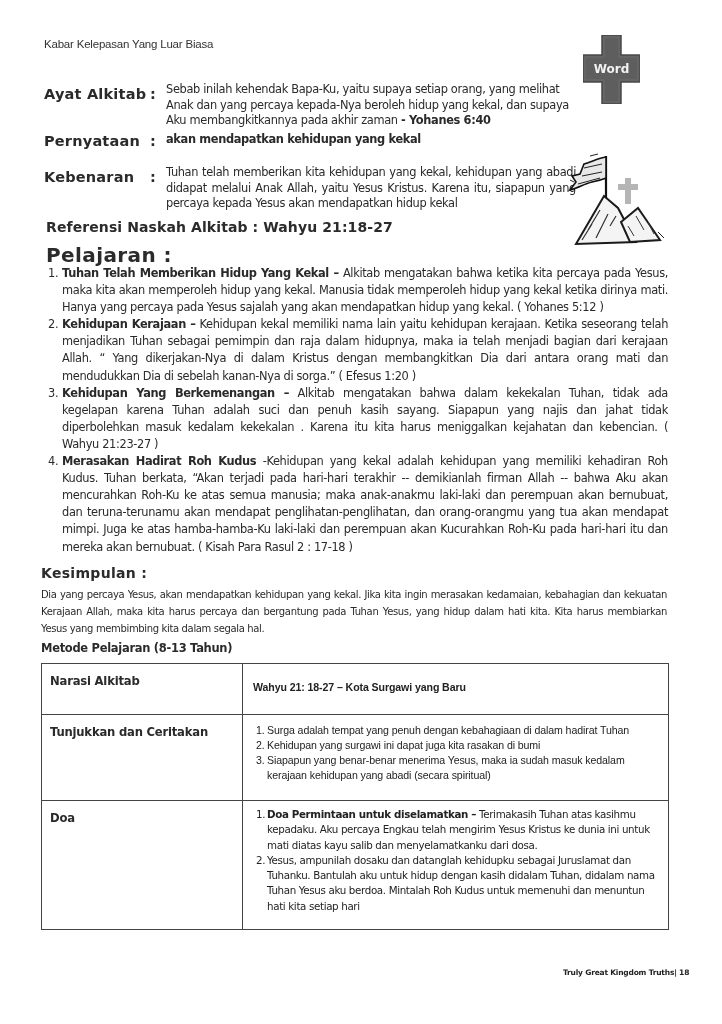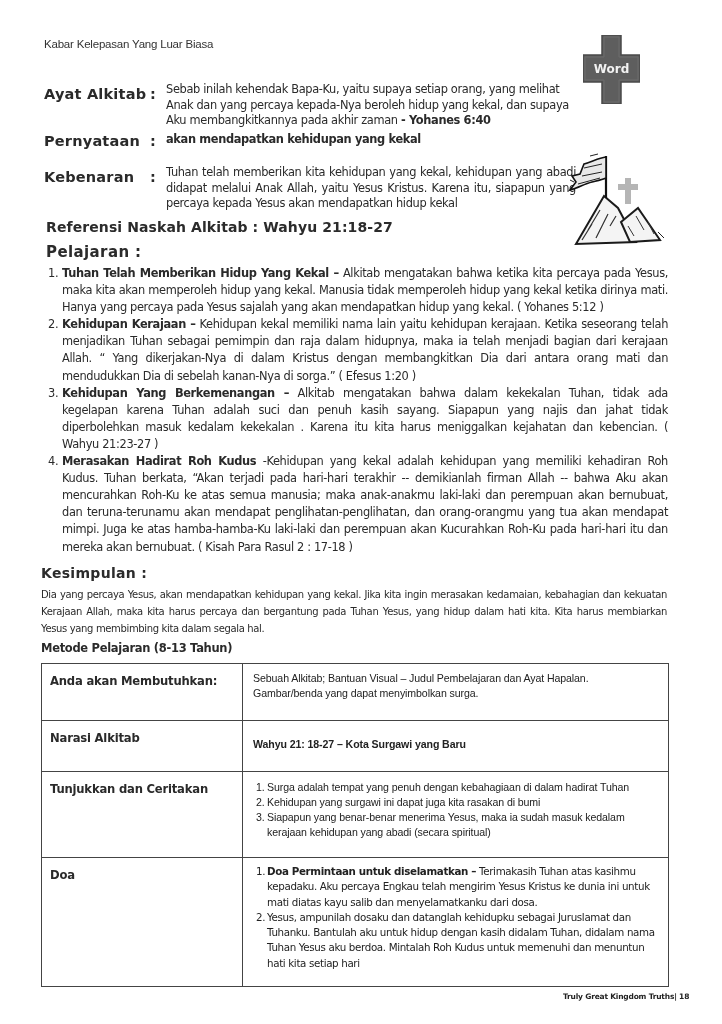--- a/index.html
+++ b/index.html
@@ -10,21 +10,21 @@
     .title { position: absolute; left: 44px; top: 51px; font-size: 18px; font-weight: bold; color: #1a1a1a; font-family: "DejaVu Sans", sans-serif; letter-spacing: -0.2px; }
 
     .row { position: absolute; left: 44px; width: 540px; }
     .row .label { position: absolute; left: 0; top: 0; font-size: 14.5px; font-weight: bold; color: #2a2a2a; letter-spacing: 0.2px; }
     .row .colon { position: absolute; left: 106px; top: 0; font-size: 14.5px; font-weight: bold; color: #2a2a2a; }
     .row .value { position: absolute; left: 122px; top: 0; width: 410px; font-size: 11.4px; line-height: 15.6px; color: #2a2a2a; font-family: "DejaVu Sans", sans-serif; letter-spacing: -0.35px; }
     .row .value b { font-weight: bold; }
     .row .value.justify { text-align: justify; }
 
     .ref { position: absolute; left: 46px; top: 219px; font-size: 14px; font-weight: bold; color: #2b2b2b; letter-spacing: 0.1px; text-align: right; }
-    .pel { position: absolute; left: 46px; top: 243px; font-size: 15px; font-weight: bold; color: #2b2b2b; letter-spacing: 0.4px; }
+    .pel { position: absolute; left: 46px; top: 243px; font-size: 20px; font-weight: bold; color: #2b2b2b; letter-spacing: 0.4px; }
 
     .lessons { position: absolute; left: 48px; top: 265px; width: 620px; margin: 0; padding: 0; list-style: none; }
     .lessons li { position: relative; padding-left: 14px; font-size: 11.4px; line-height: 17.1px; color: #2a2a2a; text-align: justify; letter-spacing: -0.35px; margin-bottom: 0px; }
     .lessons li .num { position: absolute; left: 0; top: 0; }
     .lessons li b { font-weight: bold; }
 
     .kes { position: absolute; left: 41px; top: 565px; font-size: 14px; font-weight: bold; color: #2b2b2b; letter-spacing: 0.3px; }
     .kes-text { position: absolute; left: 41px; top: 586px; width: 626px; font-size: 10px; line-height: 17.2px; color: #2a2a2a; text-align: justify; letter-spacing: -0.35px; }
     .metode { position: absolute; left: 41px; top: 641px; font-size: 11.5px; font-weight: bold; color: #2a2a2a; letter-spacing: -0.3px; }
 
@@ -35,21 +35,21 @@
     table.method tr.r1 td { height: 46px; }
     table.method tr.r2 td { height: 34px; }
     table.method tr.r3 td { height: 75px; }
     table.method tr.r4 td { height: 118px; }
     table.method td.c ol { margin: 0; padding: 0; list-style: none; }
     table.method td.c ol li { position: relative; padding-left: 11px; }
     table.method td.c ol li .num { position: absolute; left: 0; top: 0; }
     table.method td.c.sans { font-family: "DejaVu Sans", sans-serif; font-size: 10.3px; letter-spacing: -0.35px; line-height: 15.3px; }
     table.method td.c.bold { font-weight: bold; }
 
-    .footer { position: absolute; left: 563px; top: 968px; font-size: 7.5px; font-weight: bold; color: #222; letter-spacing: -0.2px; margin-top: 24px; }
+    .footer { position: absolute; left: 563px; top: 968px; font-size: 7.5px; font-weight: bold; color: #222; letter-spacing: -0.2px; }
 
     .cross { position: absolute; left: 583px; top: 35px; width: 57px; height: 69px; }
     .mountain { position: absolute; left: 566px; top: 152px; width: 108px; height: 100px; }
   </style>
 </head>
 <body>
 
 <div class="page">
 
   <div class="series">Kabar Kelepasan Yang Luar Biasa</div>
@@ -108,27 +108,20 @@
     <li><span class="num">4.</span><b>Merasakan Hadirat Roh Kudus</b><span> -Kehidupan yang kekal adalah kehidupan yang memiliki kehadiran Roh Kudus. Tuhan berkata, “Akan terjadi pada hari-hari terakhir -- demikianlah firman Allah -- bahwa Aku akan mencurahkan Roh-Ku ke atas semua manusia; maka anak-anakmu laki-laki dan perempuan akan bernubuat, dan teruna-terunamu akan mendapat penglihatan-penglihatan, dan orang-orangmu yang tua akan mendapat mimpi. Juga ke atas hamba-hamba-Ku laki-laki dan perempuan akan Kucurahkan Roh-Ku pada hari-hari itu dan mereka akan bernubuat. ( Kisah Para Rasul 2 : 17-18 )</span></li>
   </ol>
 
   <div class="kes">Kesimpulan :</div>
   <div class="kes-text">Dia yang percaya Yesus, akan mendapatkan kehidupan yang kekal. Jika kita ingin merasakan kedamaian, kebahagian dan kekuatan Kerajaan Allah, maka kita harus percaya dan bergantung pada Tuhan Yesus, yang hidup dalam hati kita. Kita harus membiarkan Yesus yang membimbing kita dalam segala hal.</div>
 
   <div class="metode">Metode Pelajaran (8-13 Tahun)</div>
 
   <table class="method">
     <tbody>
-        <tr class="r1">
-      <td class="h">Anda akan Membutuhkan:</td>
-      <td class="c">
-        <div>Sebuah Alkitab; Bantuan Visual – Judul Pembelajaran dan Ayat Hapalan.</div>
-        <div>Gambar/benda yang dapat menyimbolkan surga.</div>
-      </td>
-    </tr>
     <tr class="r2">
       <td class="h">Narasi Alkitab</td>
       <td class="c bold" style="padding-top:16px;">Wahyu 21: 18-27 – Kota Surgawi yang Baru</td>
     </tr>
     <tr class="r3">
       <td class="h">Tunjukkan dan Ceritakan</td>
       <td class="c" style="padding-left:13px; padding-top:8px;">
         <ol>
           <li><span class="num">1.</span><span>Surga adalah tempat yang penuh dengan kebahagiaan di dalam hadirat Tuhan</span></li>
           <li><span class="num">2.</span><span>Kehidupan yang surgawi ini dapat juga kita rasakan di bumi</span></li>

